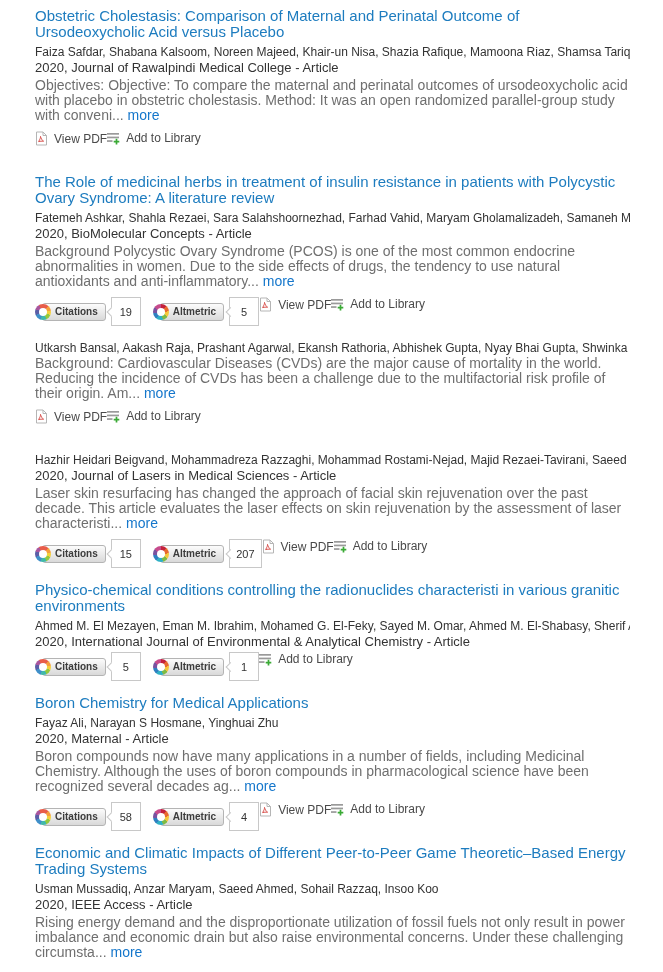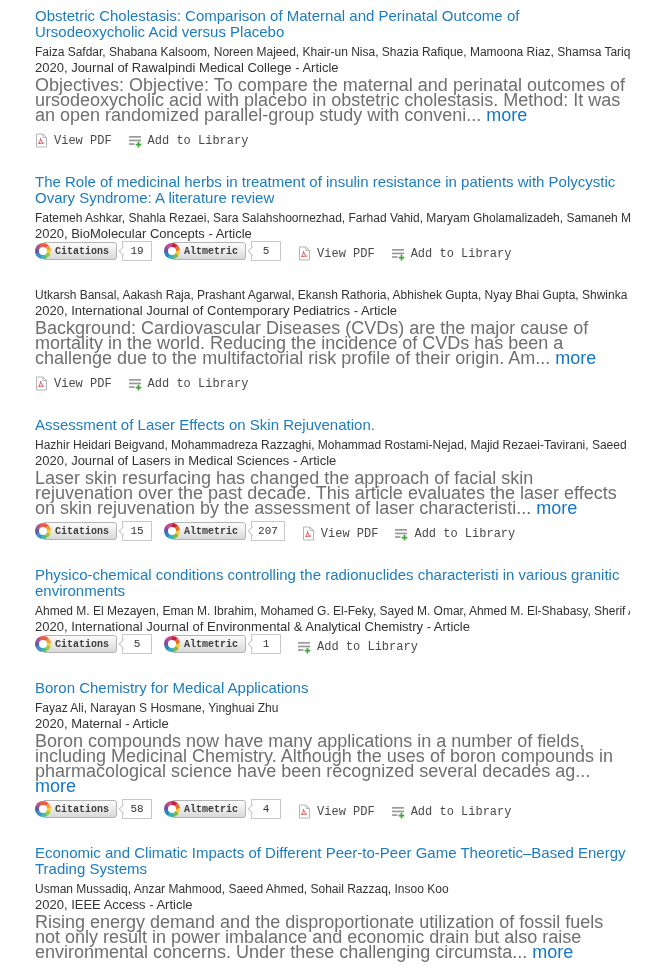--- a/index.html
+++ b/index.html
@@ -29,38 +29,36 @@
   }
 
   .result-meta {
     font-size: 13px;
     line-height: 16px;
     color: #333333;
     margin-bottom: 2px;
   }
 
   .result-abstract {
-    font-size: 18px;
+    font-size: 14px;
     line-height: 15px;
     color: #6f6f6f;
     margin-bottom: 8px;
   }
 
   .more-link {
     color: #1476cb;
     text-decoration: none;
     cursor: pointer;
   }
 
   .actions-row {
     display: flex;
-    align-items: flex-end;
+    align-items: flex-start;
     height: 17px;
-    gap: 17px;
-    font-family: Liberation Mono, monospace;
   }
 
   
   .metrics-group { display: inline-flex; align-items: center; gap: 12px; }
   .metric-badge { display: inline-flex; align-items: center; cursor: pointer; }
 
   .metric-icon {
     width: 16px; height: 16px;
     border-radius: 50%;
     position: relative;
@@ -101,21 +99,21 @@
   }
 
   .metric-count {
     position: relative;
     display: inline-flex;
     align-items: center;
     justify-content: center;
     background: #ffffff;
     border: 1px solid #c8c8c8;
     min-width: 30px;
-    height: 20px;
+    height: 29px;
     padding: 0 6px;
     margin-left: 5px;
     font-size: 11px;
     color: #333333;
   }
   .metric-count::before {
     content: '';
     position: absolute;
     left: -3.5px;
     top: 50%;
@@ -174,20 +172,24 @@
         </span>
         <span>Add to Library</span>
       </a>
     </div>
   </div>
 
   <div class="result">
     <a class="result-title" href="#">The Role of medicinal herbs in treatment of insulin resistance in patients with Polycystic Ovary Syndrome: A literature review</a>
     <div class="result-authors">Fatemeh Ashkar, Shahla Rezaei, Sara Salahshoornezhad, Farhad Vahid, Maryam Gholamalizadeh, Samaneh Mirzaei Dahka, Saei…</div>
     <div class="result-meta">2020, BioMolecular Concepts - Article</div>
+    <div class="result-abstract">
+      <span>Background Polycystic Ovary Syndrome (PCOS) is one of the most common endocrine abnormalities in women. Due to the side effects of drugs, the tendency to use natural antioxidants and anti-inflammatory...</span>
+      <a class="more-link" href="#">more</a>
+    </div>
     <div class="actions-row">
       <span class="metrics-group">
         <span class="metric-badge">
           <span class="metric-icon citations-icon"></span>
           <span class="metric-label">Citations</span>
           <span class="metric-count">19</span>
         </span>
         <span class="metric-badge">
           <span class="metric-icon altmetric-icon"></span>
           <span class="metric-label">Altmetric</span>
@@ -213,21 +215,20 @@
             <path d="M9.5 6.8 V12.4 M6.7 9.6 H12.3" stroke="#3aaa35" stroke-width="1.7" fill="none"></path>
           </svg>
         </span>
         <span>Add to Library</span>
       </a>
     </div>
   </div>
 
   <div class="result">
     <div class="result-authors">Utkarsh Bansal, Aakash Raja, Prashant Agarwal, Ekansh Rathoria, Abhishek Gupta, Nyay Bhai Gupta, Shwinka Agarwal</div>
-    <div class="result-meta">2020, International Journal of Contemporary Pediatrics - Article</div>
     <div class="result-abstract">
       <span>Background: Cardiovascular Diseases (CVDs) are the major cause of mortality in the world. Reducing the incidence of CVDs has been a challenge due to the multifactorial risk profile of their origin. Am...</span>
       <a class="more-link" href="#">more</a>
     </div>
     <div class="actions-row">
 
       <a class="action-link" href="#">
         <span class="icon-box">
           <svg width="13" height="15" viewBox="0 0 13 15">
             <path d="M1.5 1 H8 L11.5 4.5 V14 H1.5 Z" fill="#ffffff" stroke="#b5b5b5" stroke-width="1"></path>
@@ -245,21 +246,20 @@
             <rect x="0" y="8.2" width="5.5" height="1.7" fill="#9a9a9a"></rect>
             <path d="M9.5 6.8 V12.4 M6.7 9.6 H12.3" stroke="#3aaa35" stroke-width="1.7" fill="none"></path>
           </svg>
         </span>
         <span>Add to Library</span>
       </a>
     </div>
   </div>
 
   <div class="result">
-    <a class="result-title" href="#">Assessment of Laser Effects on Skin Rejuvenation.</a>
     <div class="result-authors">Hazhir Heidari Beigvand, Mohammadreza Razzaghi, Mohammad Rostami-Nejad, Majid Rezaei-Tavirani, Saeed Safari, Mostafa R…</div>
     <div class="result-meta">2020, Journal of Lasers in Medical Sciences - Article</div>
     <div class="result-abstract">
       <span>Laser skin resurfacing has changed the approach of facial skin rejuvenation over the past decade. This article evaluates the laser effects on skin rejuvenation by the assessment of laser characteristi...</span>
       <a class="more-link" href="#">more</a>
     </div>
     <div class="actions-row">
       <span class="metrics-group">
         <span class="metric-badge">
           <span class="metric-icon citations-icon"></span>
@@ -368,21 +368,21 @@
             <path d="M9.5 6.8 V12.4 M6.7 9.6 H12.3" stroke="#3aaa35" stroke-width="1.7" fill="none"></path>
           </svg>
         </span>
         <span>Add to Library</span>
       </a>
     </div>
   </div>
 
   <div class="result">
     <a class="result-title" href="#">Economic and Climatic Impacts of Different Peer-to-Peer Game Theoretic–Based Energy Trading Systems</a>
-    <div class="result-authors">Usman Mussadiq, Anzar Mahmood, Saeed Ahmed, Sohail Razzaq, Insoo Koo</div>
+    <div class="result-authors">Usman Mussadiq, Anzar Maryam, Saeed Ahmed, Sohail Razzaq, Insoo Koo</div>
     <div class="result-meta">2020, IEEE Access - Article</div>
     <div class="result-abstract">
       <span>Rising energy demand and the disproportionate utilization of fossil fuels not only result in power imbalance and economic drain but also raise environmental concerns. Under these challenging circumsta...</span>
       <a class="more-link" href="#">more</a>
     </div>
 
   </div>
 </div>
 
 </body></html>

